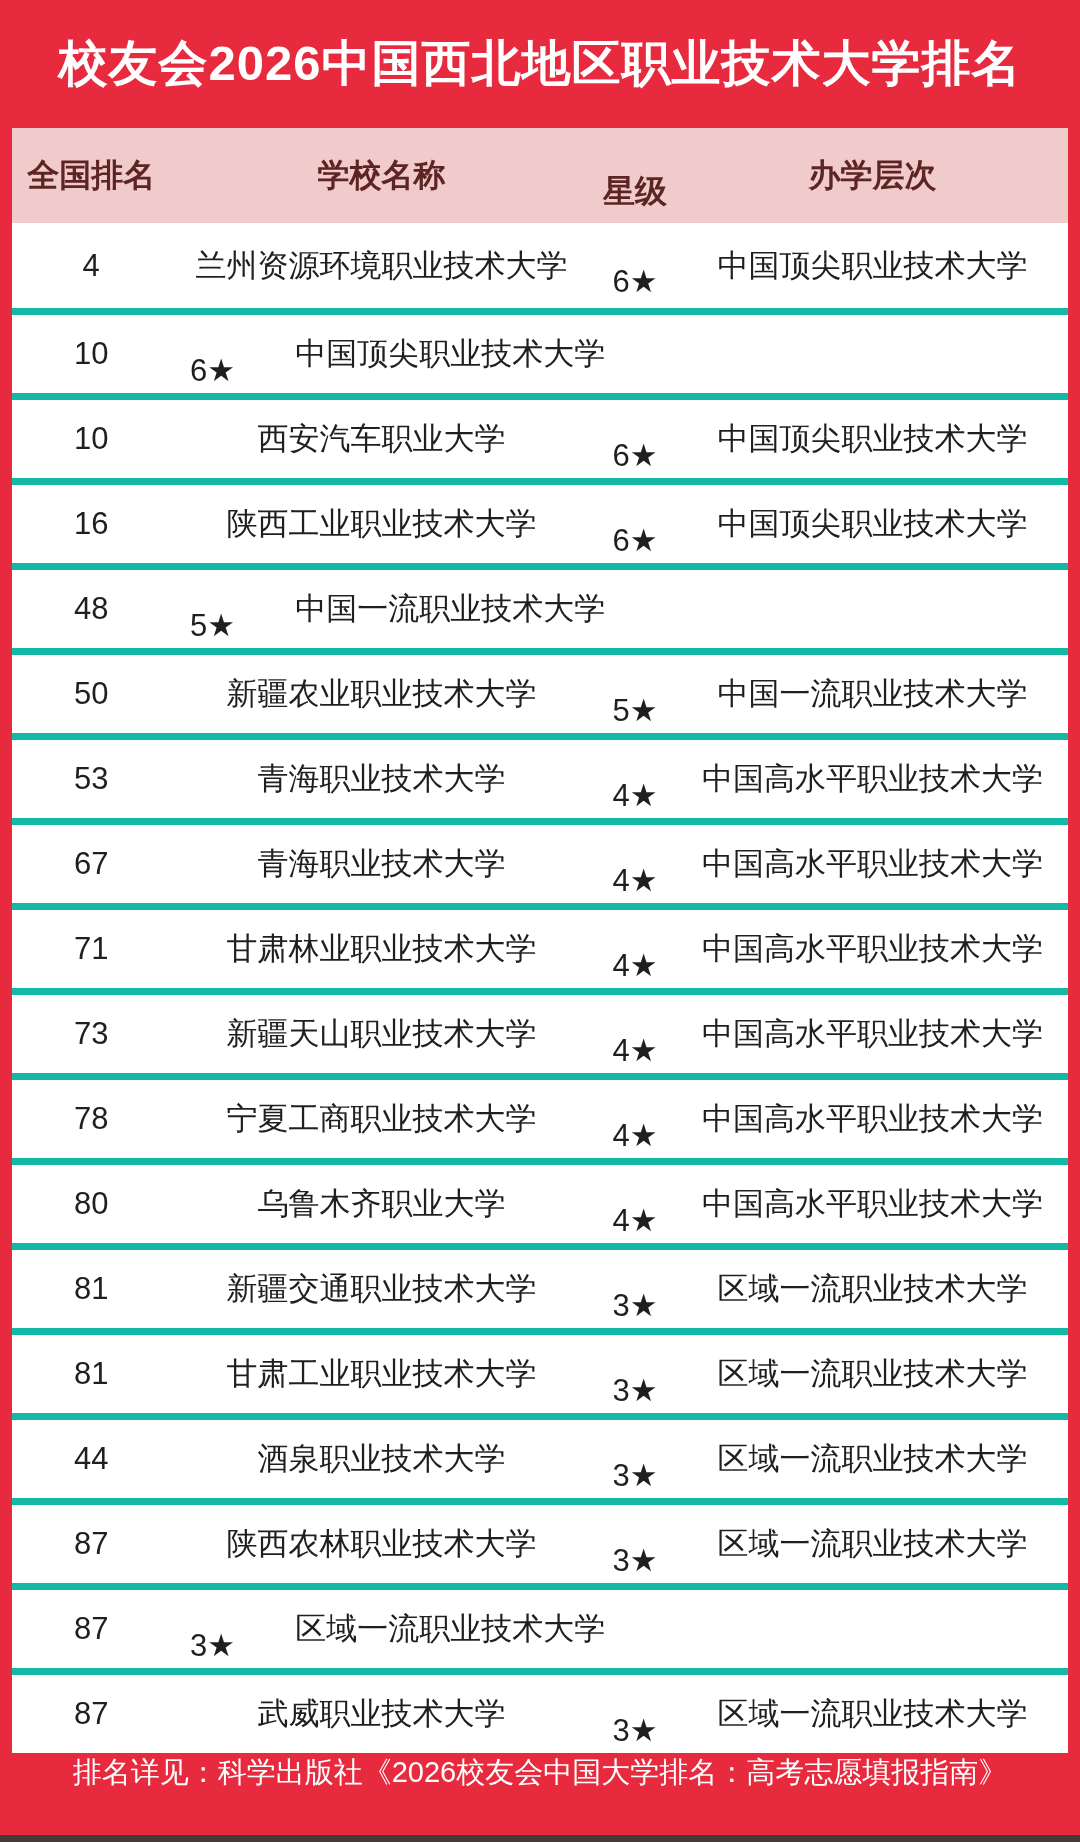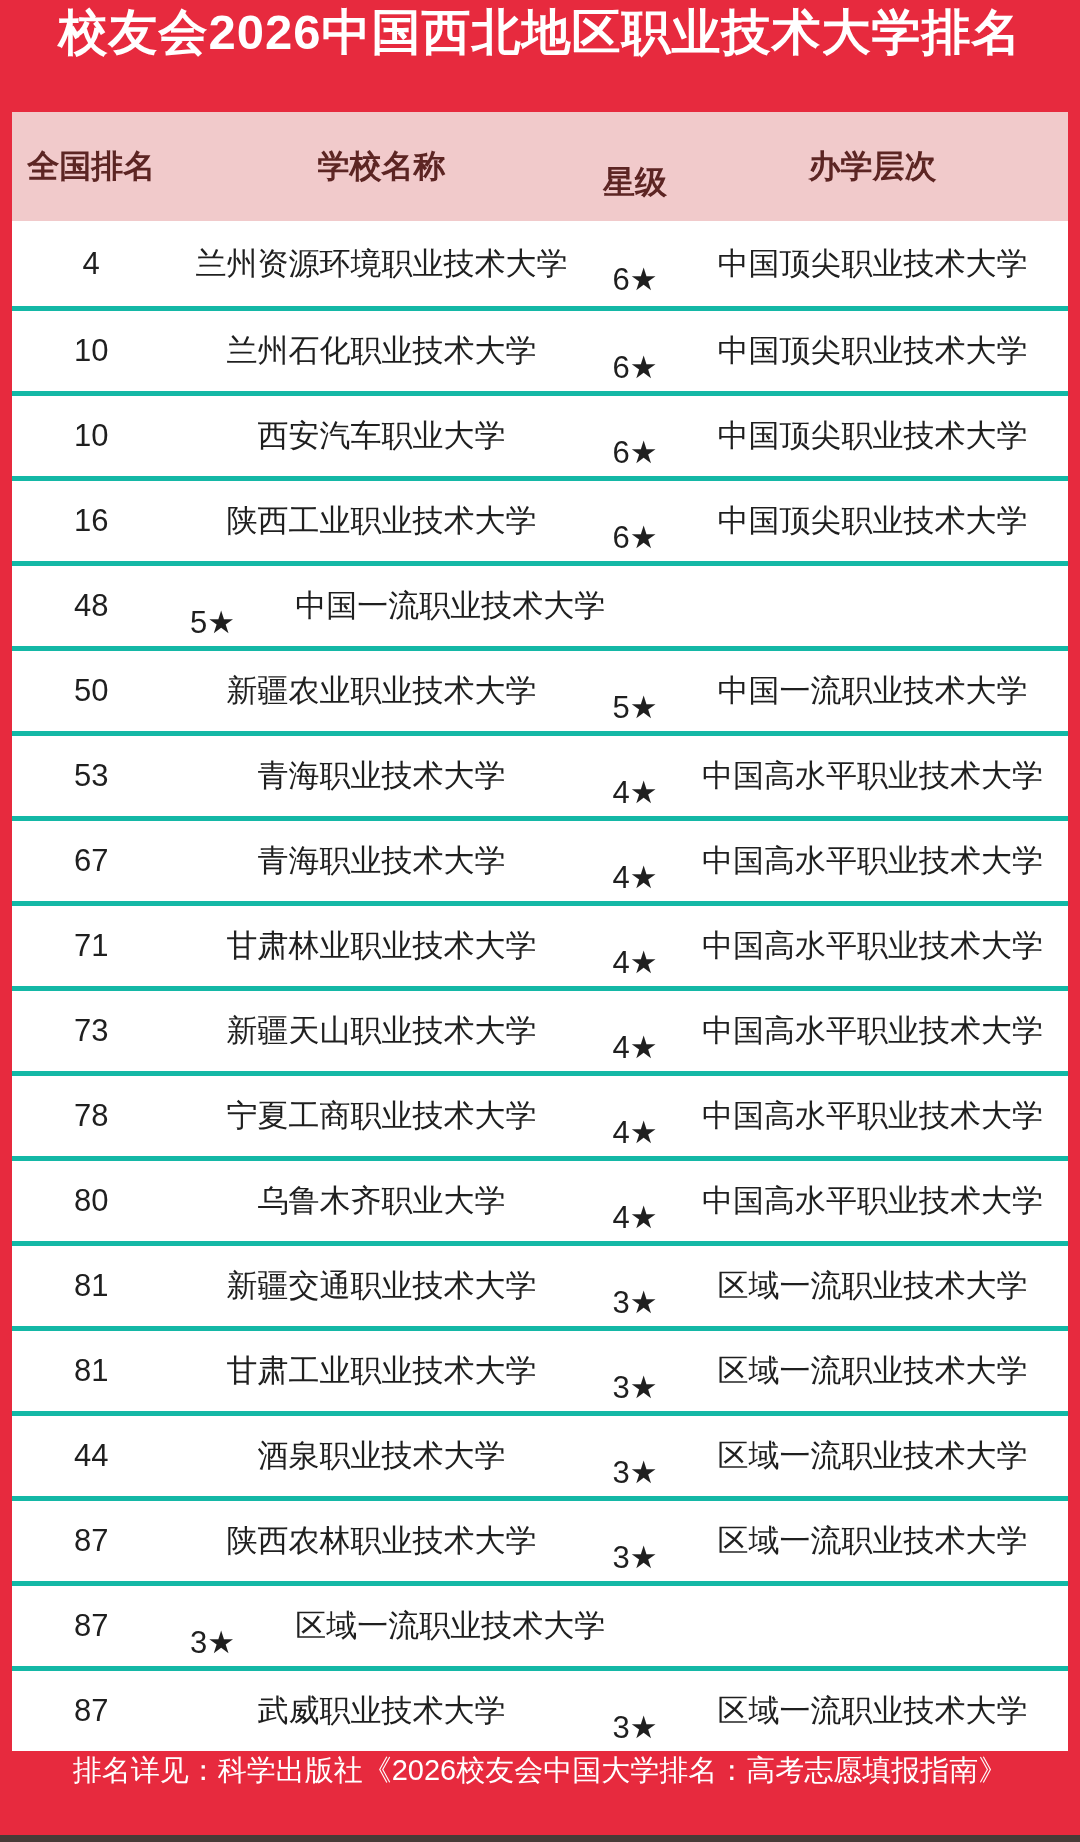--- a/index.html
+++ b/index.html
@@ -11,59 +11,59 @@
     overflow: hidden;
   }
   .page {
     width: 1080px;
     height: 1842px;
     display: flex;
     flex-direction: column;
     background: #e72a3e;
   }
   .title-bar {
-    height: 112px;
+    height: 128px;
     flex: 0 0 auto;
     display: flex;
-    align-items: flex-start;
+    align-items: center;
     justify-content: center;
     background: #e72a3e;
   }
   .title-bar h1 {
     margin: 0;
     color: #ffffff;
     font-size: 49px;
     font-weight: 800;
     letter-spacing: 1px;
     white-space: nowrap;
   }
   .table-wrap {
     flex: 0 0 auto;
     margin: 0 12px;
   }
   .thead {
-    height: 109px;
+    height: 95px;
     background: #f1cacb;
     display: flex;
     align-items: center;
     font-size: 32px;
     font-weight: 700;
     color: #5c2523;
   }
   .tbody { background: #ffffff; }
   .row {
     height: 85px;
     box-sizing: border-box;
     display: flex;
     align-items: center;
     background: #ffffff;
     font-size: 31px;
     color: #1f1f1f;
   }
-  .row + .row { border-top: 5px solid #14b8a6; }
+  .row + .row { border-top: 7px solid #14b8a6; }
   .c { text-align: center; }
   .c1 { width: 15%; }
   .c2 { width: 40%; }
   .c3 { width: 8%; margin-top: 32px; }
   .c4 { width: 37%; font-family: Liberation Serif, serif; }
   .star-cell { letter-spacing: 0; white-space: nowrap; }
   .footer {
     flex: 1 1 auto;
     position: relative;
     background: #e72a3e;
@@ -103,21 +103,20 @@
     </div>
     <div class="tbody" id="tbody">
         <div class="row">
           <div class="c c1">4</div>
           <div class="c c2">兰州资源环境职业技术大学</div>
           <div class="c c3 star-cell">6★</div>
           <div class="c c4">中国顶尖职业技术大学</div>
         </div>
         <div class="row">
           <div class="c c1">10</div>
-          <div class="c c2">兰州石化职业技术大学</div>
           <div class="c c3 star-cell">6★</div>
           <div class="c c4">中国顶尖职业技术大学</div>
         </div>
         <div class="row">
           <div class="c c1">10</div>
           <div class="c c2">西安汽车职业大学</div>
           <div class="c c3 star-cell">6★</div>
           <div class="c c4">中国顶尖职业技术大学</div>
         </div>
         <div class="row">

